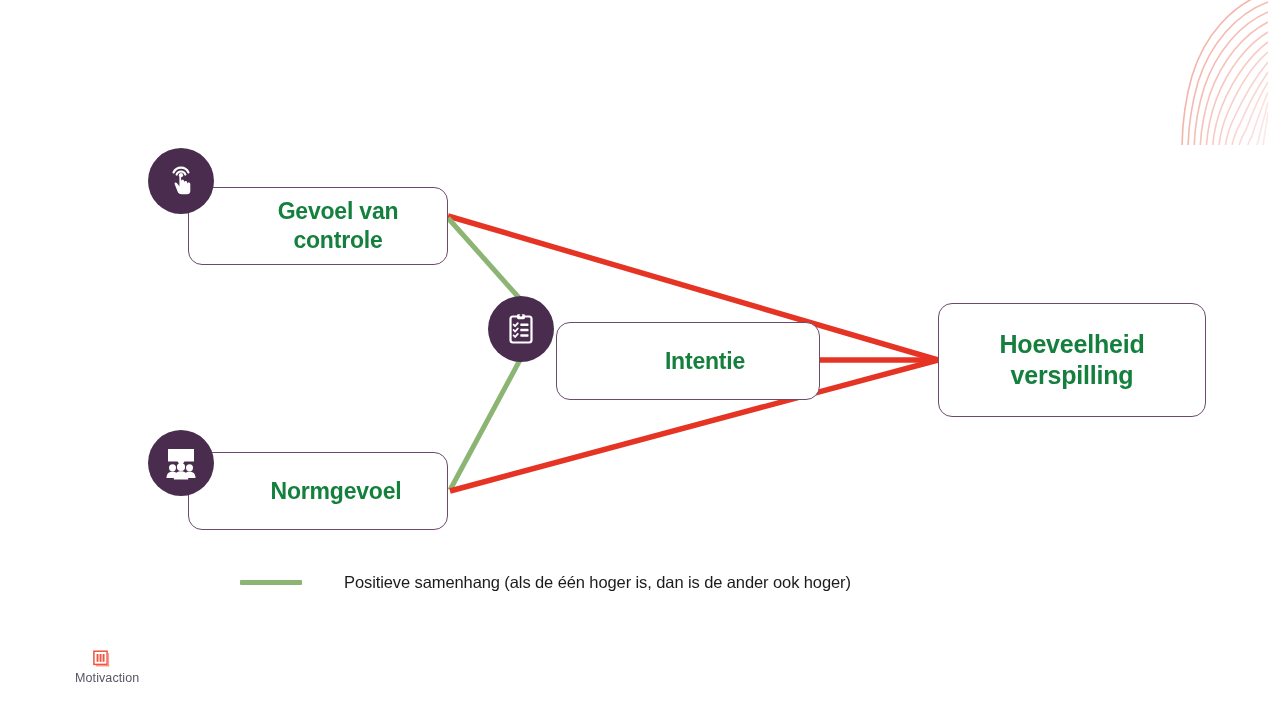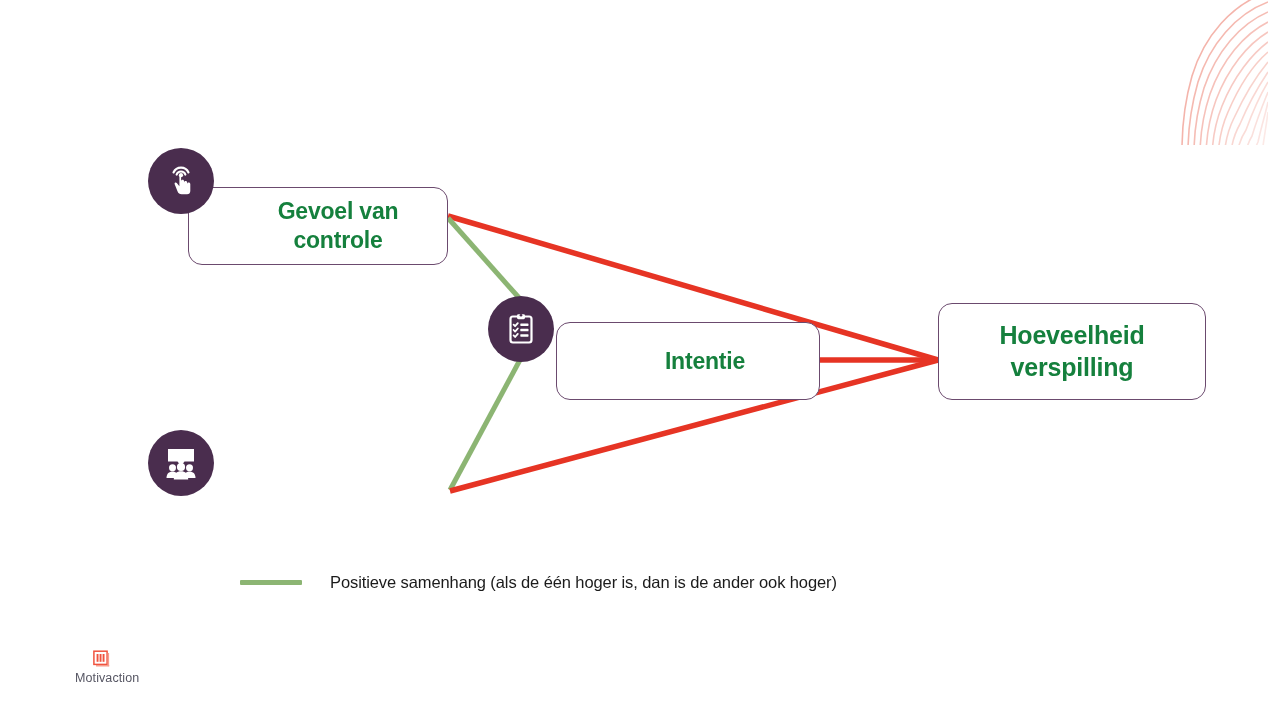--- a/index.html
+++ b/index.html
@@ -64,21 +64,21 @@
 
   #node-control      { left: 188px; top: 187px; width: 260px; height: 78px; }
   #node-control .node-label   { font-size: 23px; padding-left: 54px; }
 
   #node-intention    { left: 556px; top: 322px; width: 264px; height: 78px; }
   #node-intention .node-label { font-size: 23px; padding-left: 48px; }
 
   #node-norm         { left: 188px; top: 452px; width: 260px; height: 78px; }
   #node-norm .node-label      { font-size: 23px; padding-left: 50px; }
 
-  #node-outcome      { left: 938px; top: 303px; width: 268px; height: 97px; }
+  #node-outcome      { left: 938px; top: 303px; width: 268px; height: 114px; }
   #node-outcome .node-label   { font-size: 25px; }
 
   
   .icon-badge {
     position: absolute;
     border-radius: 50%;
     background: #4A2D4E;
     display: flex;
     align-items: center;
     justify-content: center;
@@ -92,20 +92,21 @@
   .legend {
     position: absolute;
     left: 240px;
     top: 566px;
     width: 760px;
   }
   .legend-row {
     display: flex;
     align-items: center;
     height: 32px;
+    gap: 14px;
   }
   .legend-swatch {
     width: 62px;
     height: 5px;
     border-radius: 1px;
     flex: 0 0 auto;
   }
   .legend-text {
     margin-left: 28px;
     font-size: 16.5px;
@@ -201,20 +202,23 @@
         <path d="M12.6 26.4 l1.5 1.6 l2.7 -3.1"></path>
       </g>
       <g fill="#ffffff">
         <rect x="19.3" y="14.4" width="8.2" height="2.5" rx="0.6"></rect>
         <rect x="19.3" y="19.8" width="8.2" height="2.5" rx="0.6"></rect>
         <rect x="19.3" y="25.2" width="8.2" height="2.5" rx="0.6"></rect>
       </g>
     </svg>
   </div>
 
+  <div class="node" id="node-norm">
+    <span class="node-label">Normgevoel</span>
+  </div>
   <div class="icon-badge" id="icon-norm">
     <svg width="42" height="42" viewBox="0 0 42 42" xmlns="http://www.w3.org/2000/svg">
       <path d="M8 7 H34 V19.5 H24.5 L21 24 L17.5 19.5 H8 Z" fill="#ffffff"></path>
       <circle cx="12.5" cy="25.8" r="3.5" fill="#ffffff"></circle>
       <circle cx="29.5" cy="25.8" r="3.5" fill="#ffffff"></circle>
       <path d="M6.5 36 C6.5 31.4 9.2 29.4 12.5 29.4 C15.8 29.4 18.5 31.4 18.5 36 Z" fill="#ffffff"></path>
       <path d="M23.5 36 C23.5 31.4 26.2 29.4 29.5 29.4 C32.8 29.4 35.5 31.4 35.5 36 Z" fill="#ffffff"></path>
       <circle cx="21" cy="25" r="4.1" fill="#ffffff"></circle>
       <path d="M13.8 37.5 C13.8 31.8 17 29.3 21 29.3 C25 29.3 28.2 31.8 28.2 37.5 Z" fill="#ffffff"></path>
     </svg>

